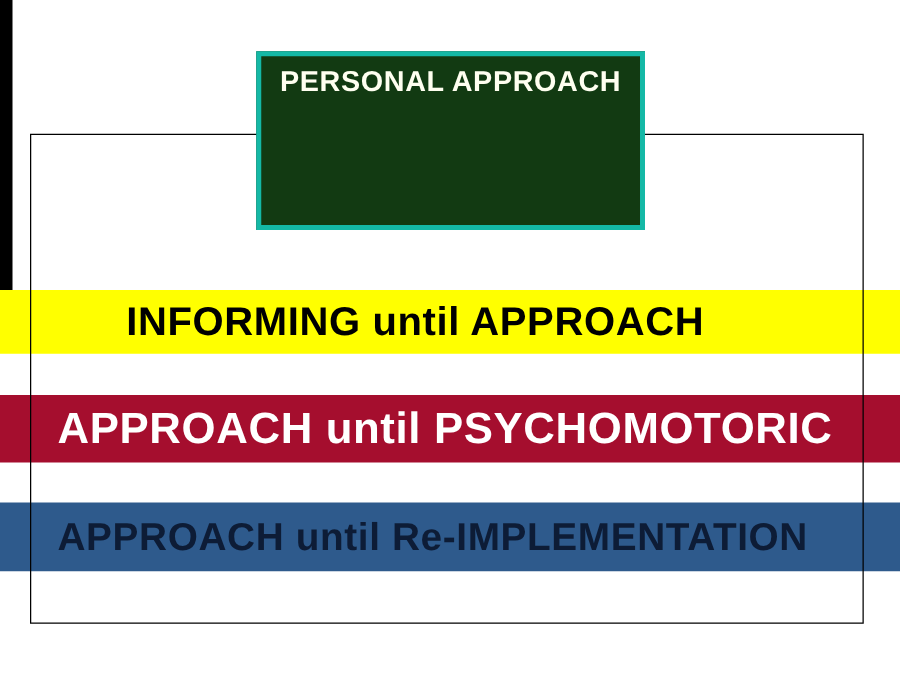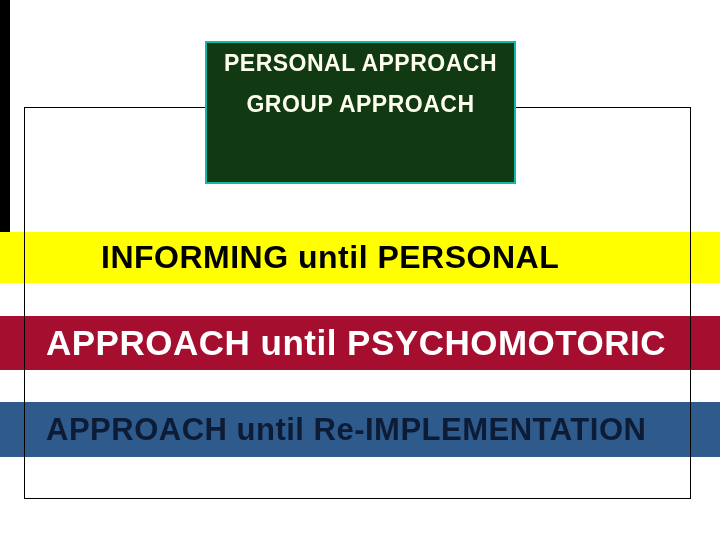--- a/index.html
+++ b/index.html
@@ -72,25 +72,25 @@
     pointer-events: none;
   }
 
   
   .approach-box {
     position: absolute;
     left: 205px;
     top: 41px;
     width: 311px;
     height: 143px;
-    border: 2px solid #14b8a6;
+    border: 4px solid #14b8a6;
     box-sizing: border-box;
     display: flex;
     flex-direction: column;
-    justify-content: flex-start;
+    justify-content: space-between;
     align-items: center;
     gap: 0;
     z-index: 4;
   }
   .approach-line {
     display: block;
     text-align: center;
     font-weight: bold;
     font-size: 23px;
     line-height: 41px;
@@ -99,31 +99,30 @@
   }
 </style>
 </head>
 <body>
 
 <div class="slide" style="background: rgb(255, 255, 255);">
 
   <div class="left-stripe" style="background: rgb(0, 0, 0);"></div>
 
   <div class="band band-informing" style="background: rgb(255, 255, 0); color: rgb(0, 0, 0);">
-    <span>INFORMING until PERSONAL</span>
+    <span>INFORMING until APPROACH</span>
   </div>
 
   <div class="band band-cognitive" style="background: rgb(165, 14, 46); color: rgb(255, 255, 255);">
     <span>APPROACH until PSYCHOMOTORIC</span>
   </div>
 
   <div class="band band-awareness" style="background: rgb(46, 90, 140); color: rgb(13, 28, 54);">
     <span>APPROACH until Re-IMPLEMENTATION</span>
   </div>
 
   <div class="content-frame" style="border-color: rgb(0, 0, 0);"></div>
 
   <div class="approach-box" style="background: rgb(18, 58, 18); color: rgb(255, 255, 240);">
     <span class="approach-line">PERSONAL APPROACH</span>
-    <span class="approach-line">GROUP APPROACH</span>
   </div>
 
 </div>
 
 </body></html>

